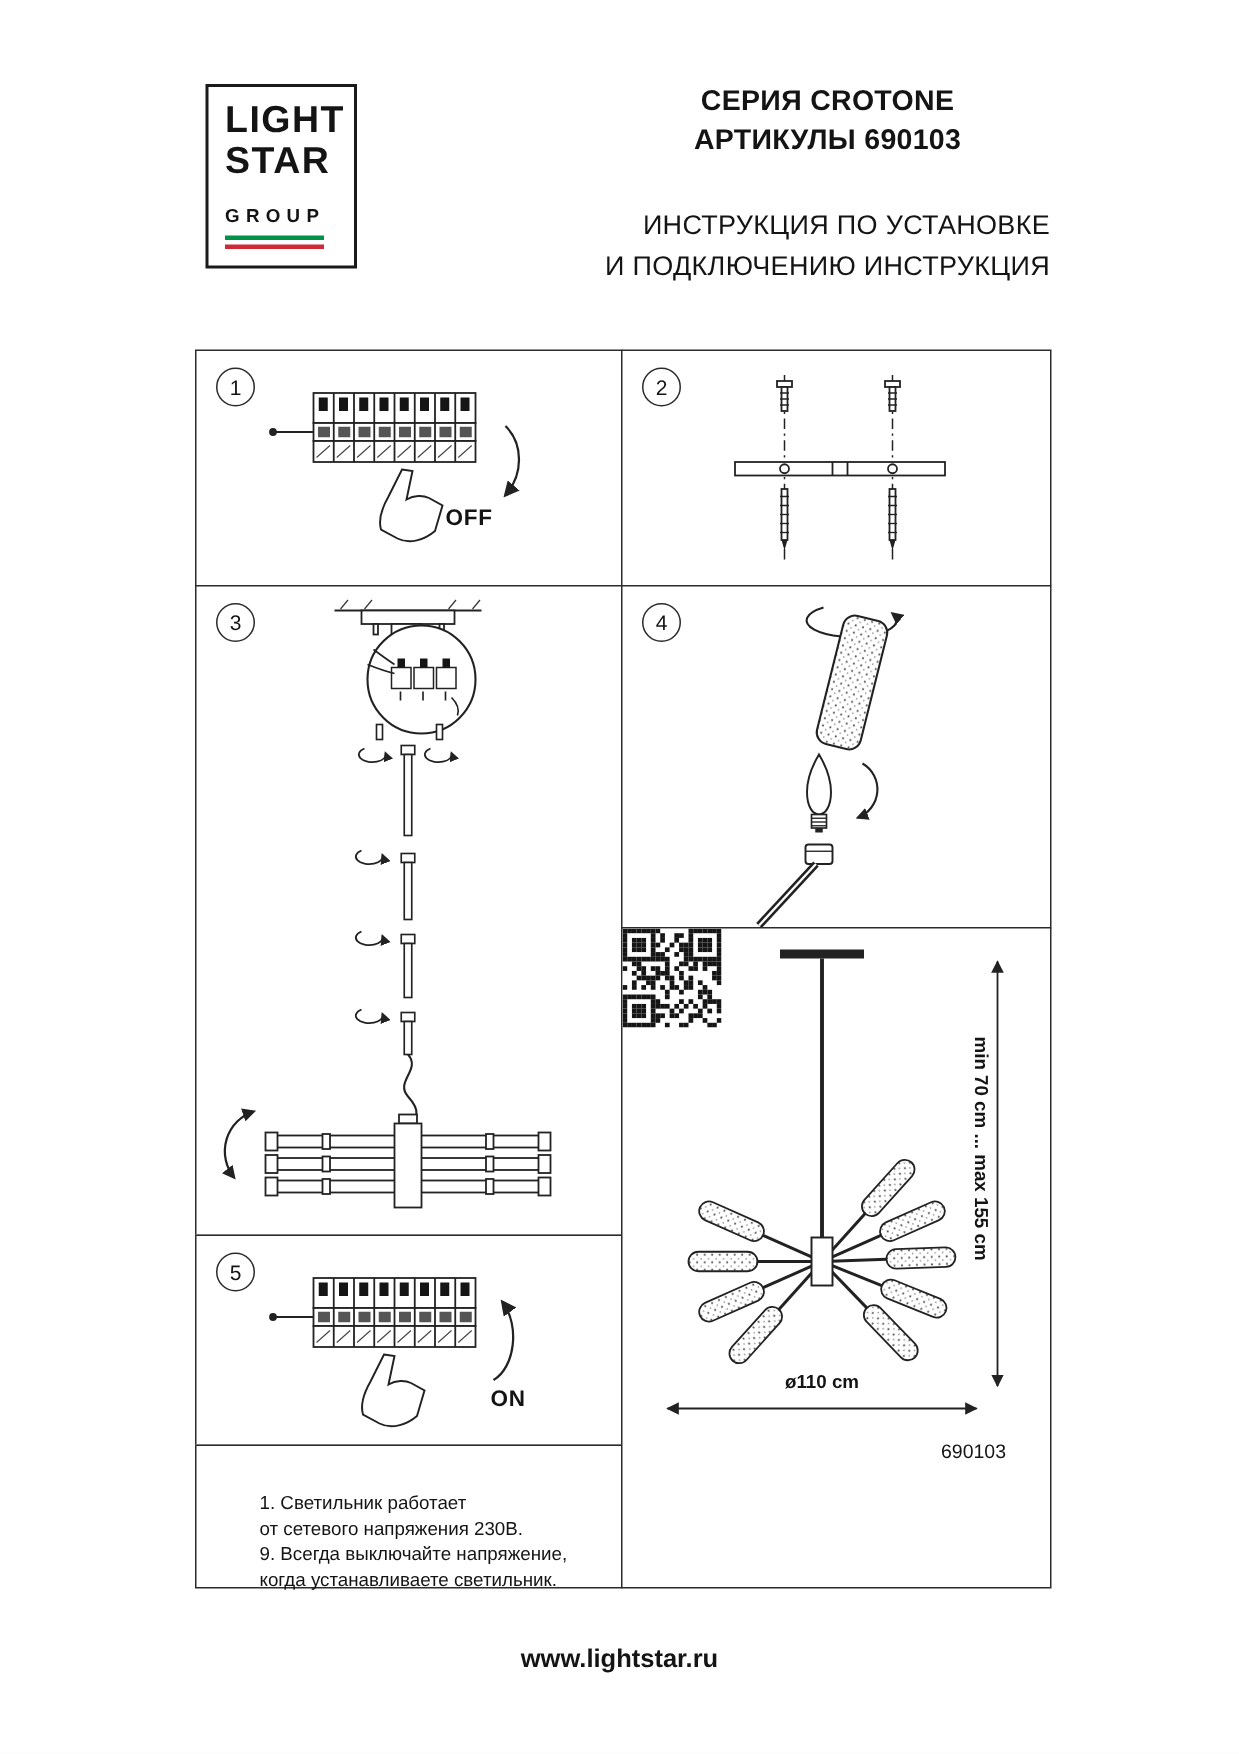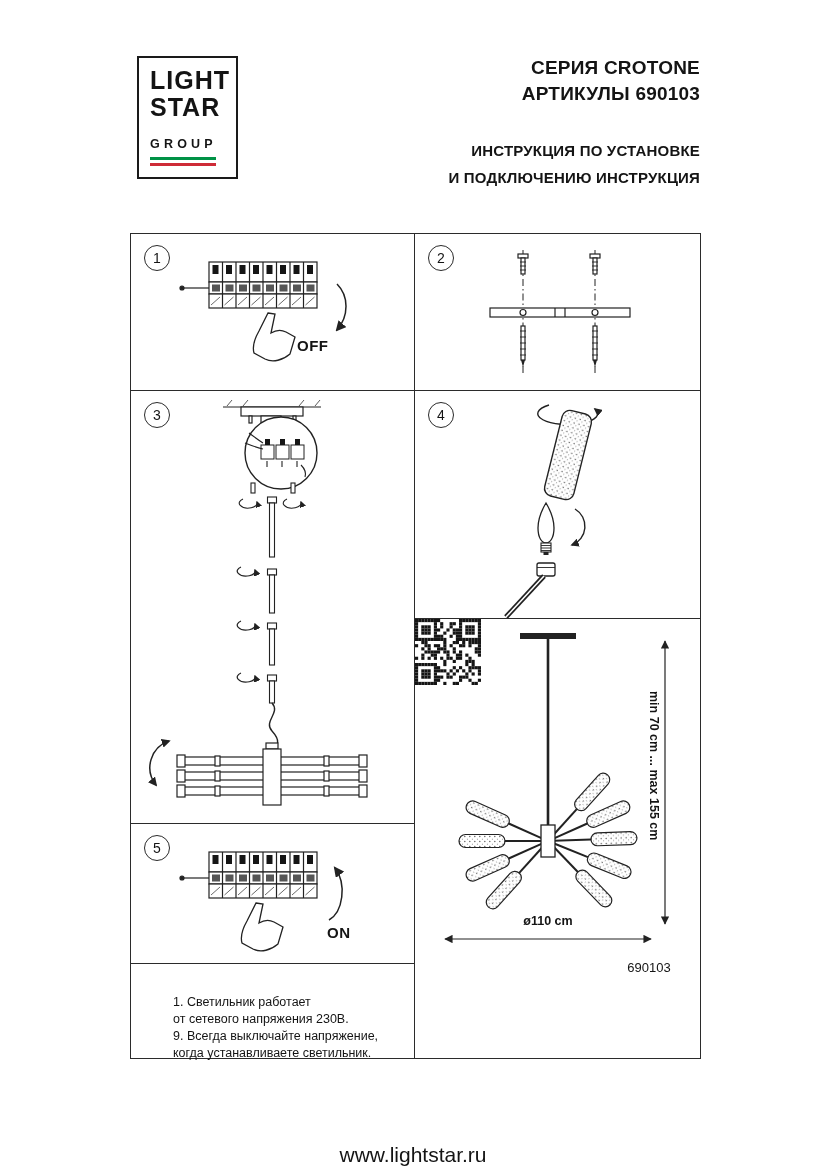--- a/index.html
+++ b/index.html
@@ -7,22 +7,22 @@
   .page { position:relative; width:826px; height:1169px; background:#ffffff; overflow:hidden; }
 
   
   .logo { position:absolute; left:137px; top:56px; width:101px; height:123px;
           border:2px solid #1a1a1a; padding:9px 0 0 11px; }
   .logo .big { font-size:25px; font-weight:bold; line-height:27px; letter-spacing:1px; }
   .logo .grp { font-size:12.5px; font-weight:bold; letter-spacing:4.2px; margin-top:16px; }
   .flag { margin-top:6px; width:66px; }
   .flag div { height:3px; }
   .head-right { position:absolute; top:55px; right:126px; text-align:right; }
-  .head-right .series { font-size:19px; font-weight:bold; line-height:26px; letter-spacing:0.2px; }
-  .head-right .instr { margin-top:30px; font-size:15px; font-weight:bold; line-height:27px; letter-spacing:0.2px; }
+  .head-right .series { font-size:19px; font-weight:bold; line-height:26px; letter-spacing:0.2px;text-align:center; }
+  .head-right .instr { margin-top:30px; font-size:18px; font-weight:normal; line-height:27px; letter-spacing:0.2px; }
 
   
   .panel { position:absolute; border:1px solid #2b2b2b; background:#fff; }
   .p1 { left:130px; top:233px; width:285px; height:158px; }
   .p2 { left:414px; top:233px; width:287px; height:158px; }
   .p3 { left:130px; top:390px; width:285px; height:434px; }
   .p4 { left:414px; top:390px; width:287px; height:229px; }
   .p6 { left:414px; top:618px; width:287px; height:441px; }
   .p5 { left:130px; top:823px; width:285px; height:141px; }
   .p7 { left:130px; top:963px; width:285px; height:96px; }
@@ -38,21 +38,21 @@
 
   
   .vdim { position:absolute; left:246px; top:72px; transform:rotate(90deg);
           transform-origin:0 0; font-weight:bold; font-size:12.5px; white-space:nowrap; }
   .hdim { position:absolute; left:63px; top:295px; width:140px; text-align:center;
           font-weight:bold; font-size:12.5px; }
   .article { position:absolute; left:199px; top:341px; width:70px; text-align:center; font-size:13px; }
   .qrbox { position:absolute; left:104px; top:366px; }
 
   .footer { position:absolute; left:0; top:1096px; width:100%; text-align:center;
-            font-size:21px; font-weight:normal;margin-top:47px; }
+            font-size:17px; font-weight:bold; }
 </style>
 </head>
 <body>
 
 <div class="page">
 
   <div class="logo">
     <div class="big">LIGHT</div>
     <div class="big">STAR</div>
     <div class="grp">GROUP</div>

